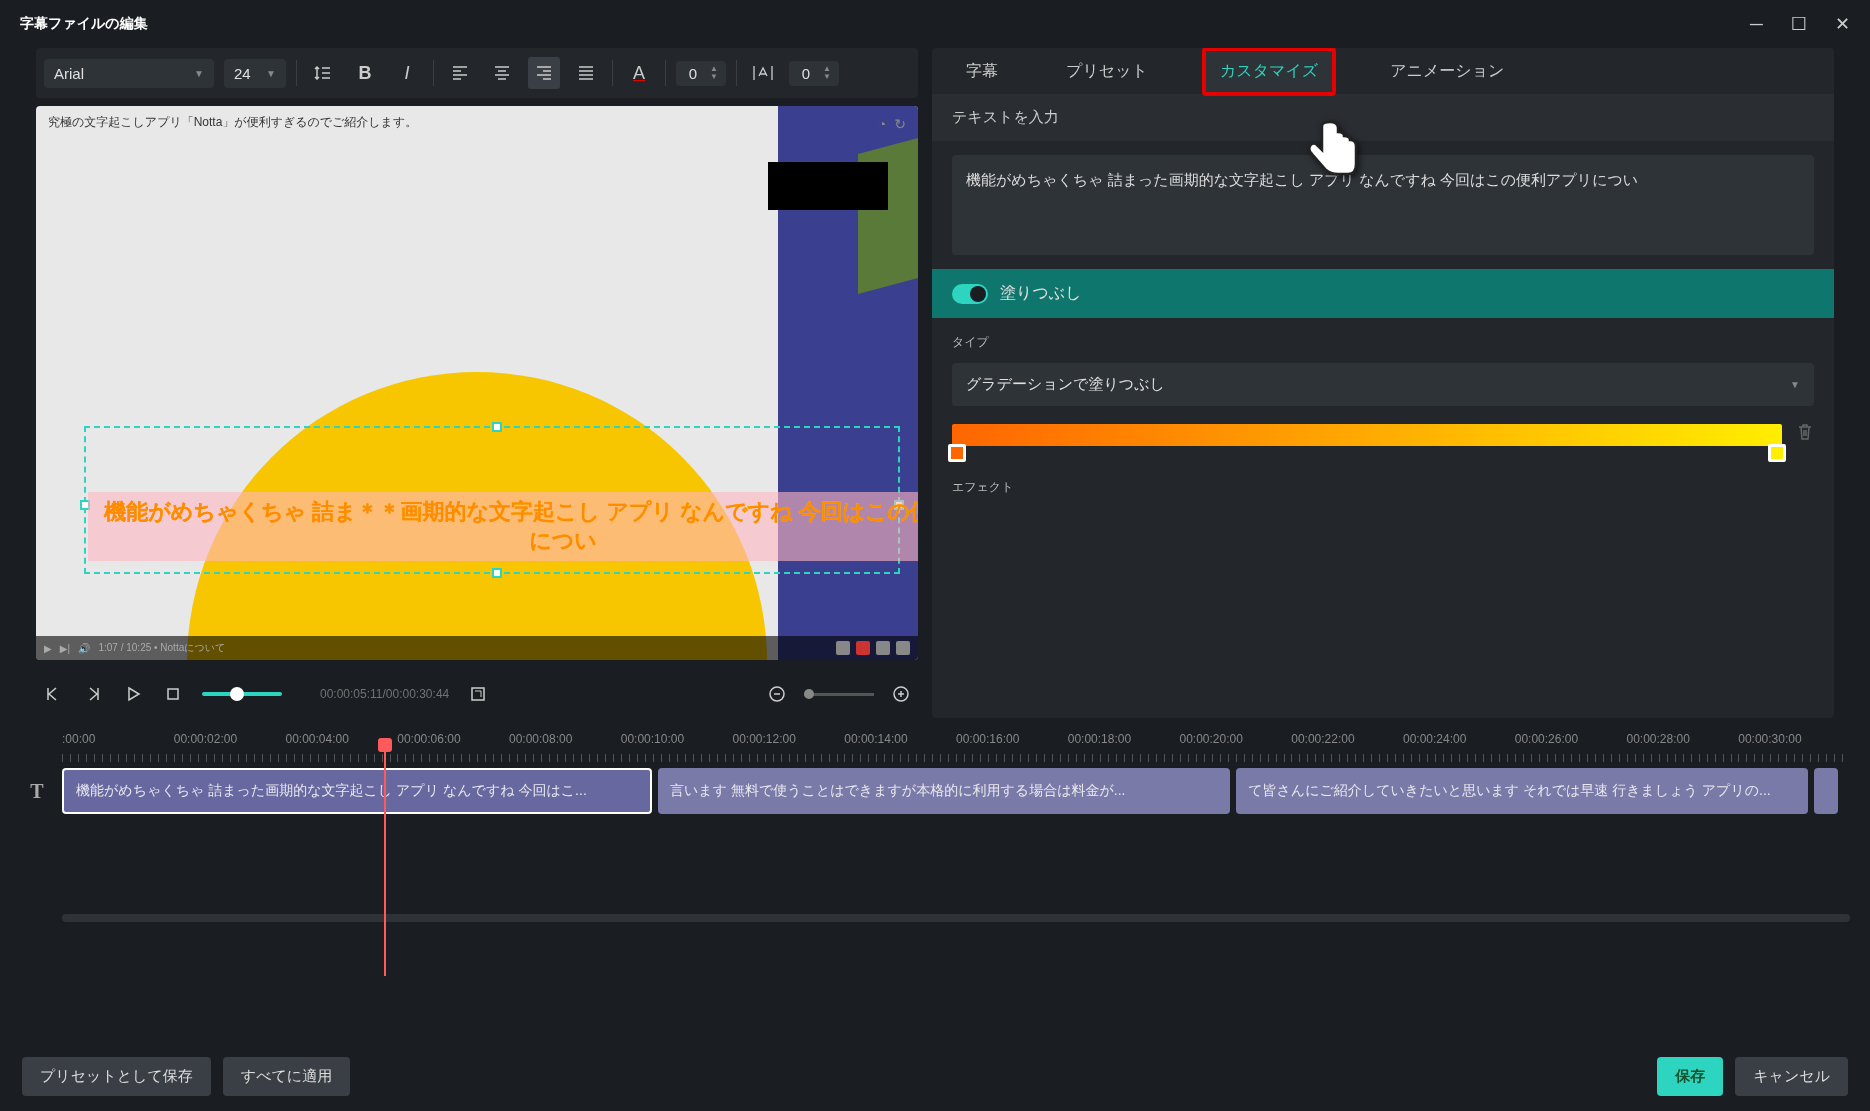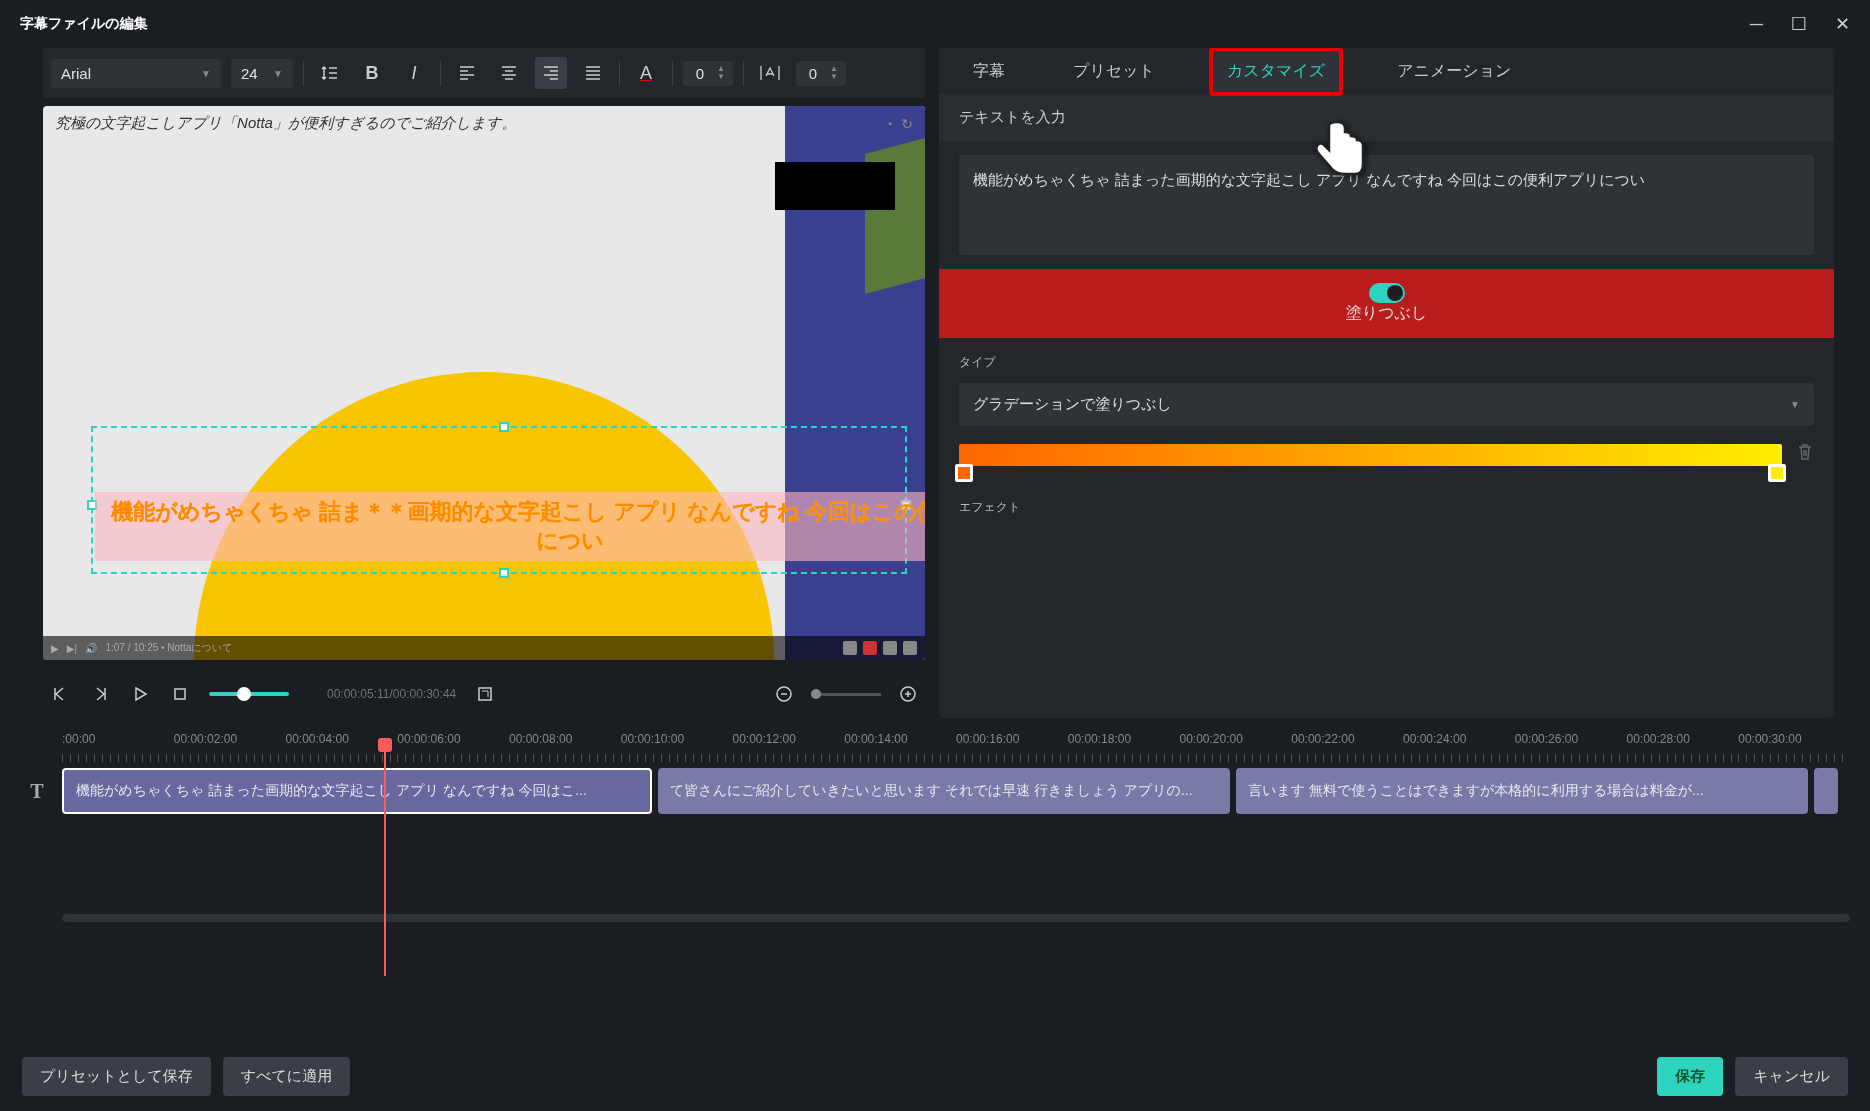--- a/index.html
+++ b/index.html
@@ -6,42 +6,42 @@
 body { background: #1a1d21; color: #e0e0e0; width: 1870px; height: 1111px; overflow: hidden; transform-origin: top left; }
 .scale-wrapper { width: 1870px; height: 1111px; }
 
 
 .titlebar { display: flex; align-items: center; justify-content: space-between; height: 48px; padding: 0 20px; background: #1a1d21; }
 .titlebar-title { font-size: 14px; font-weight: bold; color: #fff; }
 .titlebar-controls { display: flex; gap: 28px; align-items: center; }
 .titlebar-controls span { font-size: 18px; cursor: pointer; color: #ccc; }
 
 
-.main { display: flex; height: 670px; gap: 14px; padding: 0 36px; margin-left: 7px; }
+.main { display: flex; height: 670px; gap: 14px; padding: 0 36px; }
 
 
 .left-panel { width: 882px; display: flex; flex-direction: column; }
 .toolbar { display: flex; align-items: center; gap: 10px; height: 50px; background: #23272b; border-radius: 4px; padding: 0 8px; margin-bottom: 8px; }
 .dropdown { display: flex; align-items: center; justify-content: space-between; background: #2e3338; border-radius: 4px; padding: 6px 10px; cursor: pointer; font-size: 15px; }
 .font-dd { width: 170px; }
 .size-dd { width: 62px; }
 .tb-btn { width: 32px; height: 32px; display: flex; align-items: center; justify-content: center; cursor: pointer; border-radius: 3px; font-size: 18px; color: #ccc; }
 .tb-btn.active { background: #3a3f45; }
 .tb-sep { width: 1px; height: 26px; background: #3a3f45; }
 .num-input { display: flex; align-items: center; background: #2e3338; border-radius: 4px; padding: 4px 8px; gap: 8px; }
 .num-input .num { font-size: 15px; min-width: 18px; text-align: center; }
 .chev-updown { display: flex; flex-direction: column; font-size: 8px; line-height: 8px; color: #888; }
 
 
 .video-preview { flex: 1; background: #000; position: relative; border-radius: 4px; overflow: hidden; }
 .video-bg { position: absolute; inset: 0; background: #e8e8e8; }
 .video-corner-tr { position: absolute; top: 0; right: 0; width: 140px; height: 100%; background: #3b3f8f; }
 .video-corner-green { position: absolute; top: 40px; right: 0; width: 60px; height: 140px; background: #5a7a3a; transform: skewY(-15deg); }
 .video-sun { position: absolute; left: 50%; top: 48%; transform: translateX(-50%); width: 580px; height: 580px; border-radius: 50%; background: #f7c600; }
-.video-topbar { position: absolute; top: 8px; left: 12px; font-size: 15px; color: #333; font-style: italic; }
+.video-topbar { position: absolute; top: 8px; left: 12px; font-size: 12px; color: #333; }
 .video-topright { position: absolute; top: 10px; right: 12px; display: flex; gap: 8px; color: #888; font-size: 14px; }
 .black-box { position: absolute; top: 56px; right: 30px; width: 120px; height: 48px; background: #000; }
 .sel-box { position: absolute; border: 2px dashed #2dd4bf; }
 .sel-outer { left: 48px; top: 320px; width: 816px; height: 148px; }
 .subtitle-text-box { position: absolute; left: 52px; top: 386px; width: 950px; padding: 6px; background: rgba(255,182,193,0.6); text-align: center; }
 .subtitle-text { font-size: 22px; font-weight: bold; background: linear-gradient(90deg, #ff8c00, #ffd700); -webkit-background-clip: text; background-clip: text; color: #ff8c00; line-height: 1.3; }
 .handle { position: absolute; width: 10px; height: 10px; background: #fff; border: 2px solid #2dd4bf; }
 .video-controls { position: absolute; bottom: 0; left: 0; right: 0; height: 24px; background: rgba(0,0,0,0.6); display: flex; align-items: center; padding: 0 8px; gap: 8px; font-size: 10px; color: #aaa; }
 .bottom-icons { margin-left: auto; display: flex; gap: 6px; }
 .bottom-icons span { width: 14px; height: 14px; border-radius: 2px; }
@@ -60,21 +60,21 @@
 .right-panel { flex: 1; background: #23272b; border-radius: 4px; padding: 0; overflow-y: auto; position: relative; }
 .tabs { display: flex; height: 46px; align-items: center; padding: 0 20px; gap: 40px; }
 .tab { padding: 10px 14px; cursor: pointer; font-size: 16px; color: #ccc; border-radius: 4px; }
 .tab.active { color: #2dd4bf; }
 .tab.highlighted { border: 4px solid #e60000; background: #2e3338; }
 .cursor-hand { position: absolute; top: 70px; left: 370px; width: 60px; height: 60px; z-index: 100; }
 .cursor-hand svg { filter: drop-shadow(2px 2px 3px rgba(0,0,0,0.6)); }
 
 .section-label { padding: 14px 20px; font-size: 15px; color: #ccc; background: #2a2e33; }
 .text-area { margin: 14px 20px; background: #2e3338; border-radius: 4px; padding: 14px; min-height: 100px; font-size: 15px; color: #ddd; line-height: 1.5; }
-.toggle-row { display: flex; align-items: center; padding: 14px 20px; background: #b91c1c; margin-top: 12px; flex-direction: column; }
+.toggle-row { display: flex; align-items: center; gap: 12px; padding: 14px 20px; background: #0f766e; margin-top: 12px; }
 .toggle { width: 36px; height: 20px; background: #2dd4bf; border-radius: 10px; position: relative; cursor: pointer; }
 .toggle::after { content: ''; position: absolute; right: 2px; top: 2px; width: 16px; height: 16px; background: #1a1d21; border-radius: 50%; }
 .prop-label { padding: 16px 20px 8px; font-size: 12px; color: #bbb; }
 .select-box { margin: 4px 20px; background: #2e3338; border-radius: 4px; padding: 12px 14px; display: flex; justify-content: space-between; align-items: center; cursor: pointer; font-size: 15px; gap: 46px; }
 .gradient-row { margin: 16px 20px; display: flex; align-items: center; gap: 14px; }
 .gradient-bar { flex: 1; height: 22px; background: linear-gradient(90deg, #ff6600, #ffee00); position: relative; border-radius: 2px; }
 .grad-stop { position: absolute; bottom: -16px; width: 18px; height: 18px; border: 3px solid #fff; border-radius: 2px; }
 .grad-stop.left { left: -4px; background: #ff6600; }
 .grad-stop.right { right: -4px; background: #ffee00; }
 .trash { color: #666; font-size: 18px; cursor: pointer; }
@@ -335,24 +335,24 @@
       <div class="time-tick"><span>00:00:28:00</span></div>
       <div class="time-tick"><span>00:00:30:00</span></div>
     </div>
     <div class="track-row">
       <div class="track-label">T</div>
       <div class="clips">
         <div class="clip selected" style="width:33%">
               <span>機能がめちゃくちゃ 詰まった画期的な文字起こし アプリ なんですね 今回はこ...</span>
             </div>
         <div class="clip" style="width:32%">
-              <span>て皆さんにご紹介していきたいと思います それでは早速 行きましょう アプリの...</span>
+              <span>言います 無料で使うことはできますが本格的に利用する場合は料金が...</span>
             </div>
         <div class="clip" style="width:32%">
-              <span>言います 無料で使うことはできますが本格的に利用する場合は料金が...</span>
+              <span>て皆さんにご紹介していきたいと思います それでは早速 行きましょう アプリの...</span>
             </div>
         <div class="clip" style="width:1%"></div>
       </div>
     </div>
     <div class="timeline-scroll"></div>
     <div class="timeline-scrollbar"></div>
   </div>
 </div>
 
 <div class="footer">

